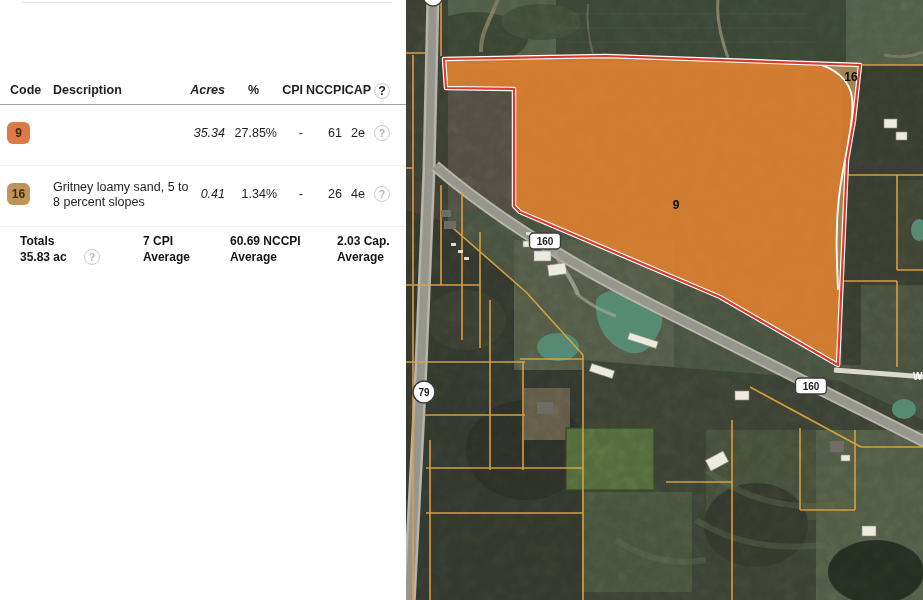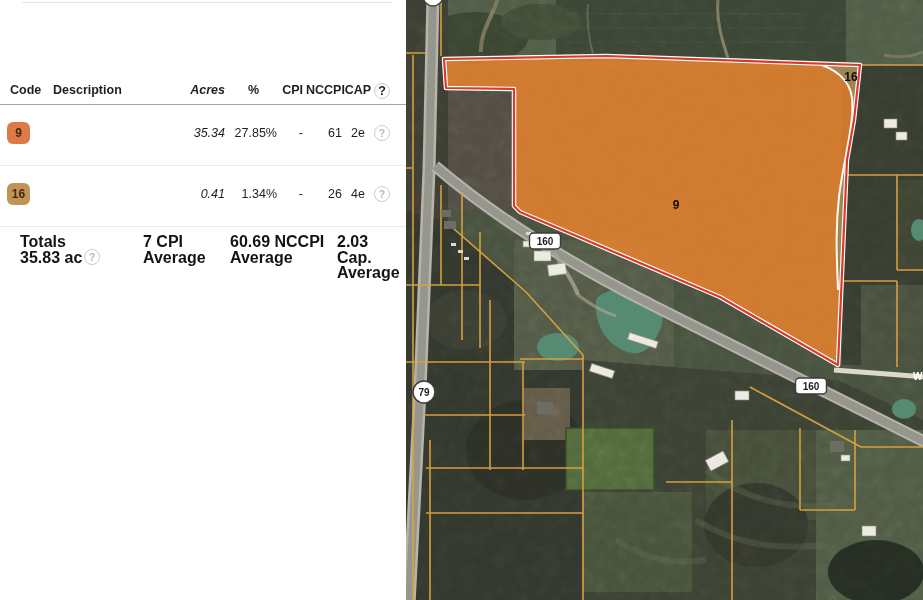--- a/index.html
+++ b/index.html
@@ -30,21 +30,21 @@
   .badge{position:absolute;left:7px;top:18px;width:23px;height:22px;border-radius:6px;
     display:flex;align-items:center;justify-content:center;font-size:12px;font-weight:bold;color:#42280e;}
   .badge9{background:#DD7A47;}
   .badge16{background:#C09457;}
   .help{display:inline-flex;width:16px;height:16px;border:1.5px solid #cccccc;border-radius:50%;
     align-items:center;justify-content:center;font-size:10.5px;font-weight:bold;color:#b8b8b8;background:#fff;box-sizing:border-box;}
   .hdr-help{position:absolute;top:2px;}
   .row-help{position:absolute;top:21px;}
 
   .totals{position:absolute;left:0;top:226px;width:406px;height:70px;}
-  .totals .tcol{position:absolute;top:8px;font-size:16px;font-weight:bold;color:#141414;line-height:15.5px;}
+  .totals .tcol{position:absolute;top:8px;font-size:12px;font-weight:bold;color:#141414;line-height:15.5px;}
   .t1{left:20px;} .t2{left:143px;} .t3{left:230px;} .t4{left:337px;}
   .tot-help{position:absolute;left:84px;top:23px;}
 
   
   .map{position:absolute;left:406px;top:0;width:517px;height:600px;cursor:grab;}
   svg text{font-family:"Liberation Sans",sans-serif;}
 </style>
 </head>
 <body>
 
@@ -70,20 +70,21 @@
       <span class="cell c-acres">35.34</span>
       <span class="cell c-pct">27.85%</span>
       <span class="cell c-cpi">-</span>
       <span class="cell c-nccpi">61</span>
       <span class="cell c-cap">2e</span>
       <span class="help row-help" style="left:374px;">?</span>
     </div>
 
     <div class="trow row2">
       <span class="badge badge16">16</span>
+      <span class="cell c-desc desc">Gritney loamy sand, 5 to 8 percent slopes</span>
       <span class="cell c-acres">0.41</span>
       <span class="cell c-pct">1.34%</span>
       <span class="cell c-cpi">-</span>
       <span class="cell c-nccpi">26</span>
       <span class="cell c-cap">4e</span>
       <span class="help row-help" style="left:374px;">?</span>
     </div>
 
     <div class="totals">
       <div class="tcol t1">

